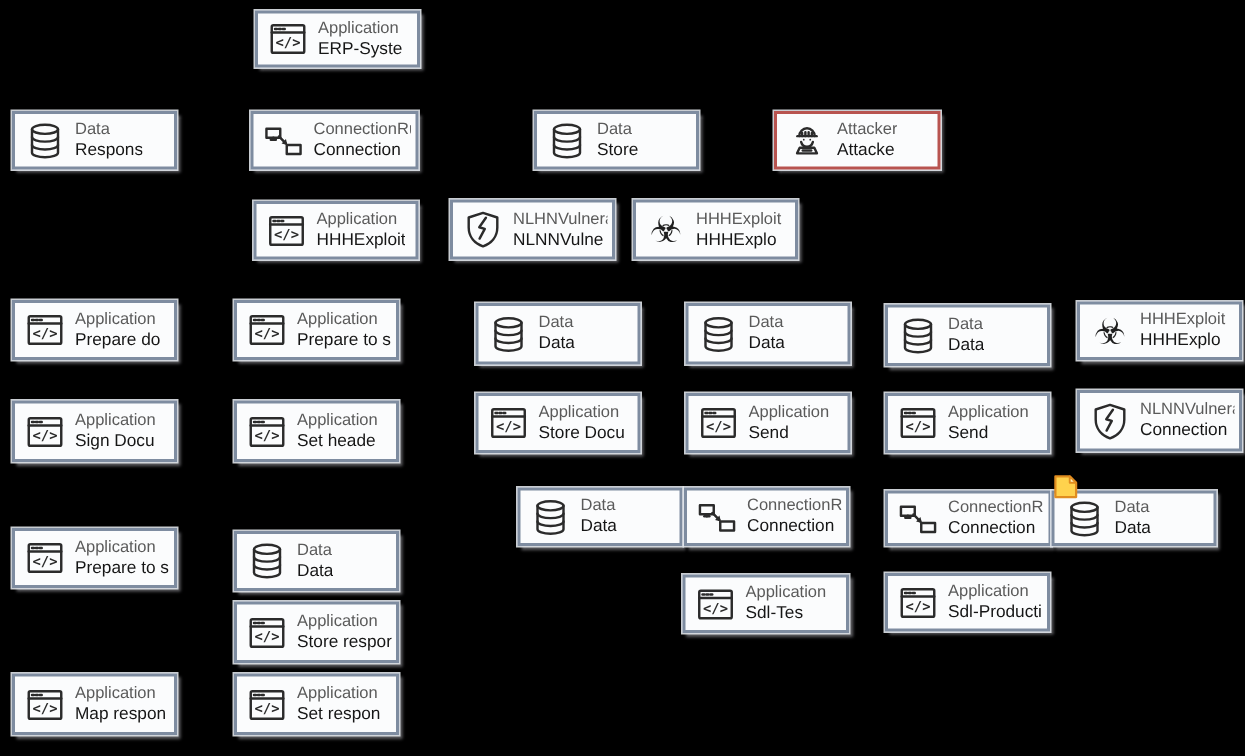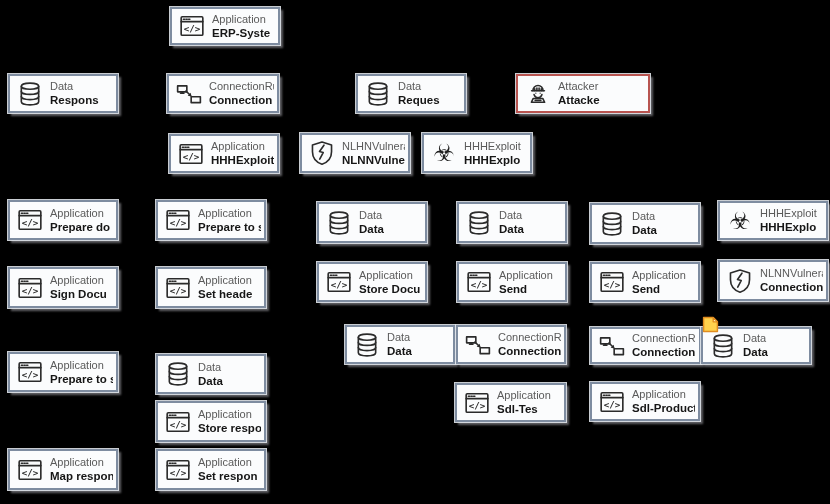--- a/index.html
+++ b/index.html
@@ -27,21 +27,21 @@
   }
   .node.attacker{border-color:var(--attacker-border);}
   .icon{
     width:26px;height:26px;flex:none;display:flex;align-items:center;justify-content:center;
     color:#2b2b2b;
   }
   .icon svg{width:100%;height:100%;stroke:#2b2b2b;fill:none;stroke-width:1.5;stroke-linecap:round;stroke-linejoin:round;}
   .icon .glyph{font-family:"DejaVu Sans",sans-serif;font-size:24px;line-height:1;color:#1f1f1f;}
   .texts{display:flex;flex-direction:column;justify-content:center;overflow:hidden;min-width:0;}
   .type{font-size:11px;line-height:14px;color:var(--type-color);white-space:nowrap;overflow:hidden;}
-  .nm{font-size:11.5px;line-height:15px;font-weight:bold;color:var(--name-color);white-space:nowrap;overflow:hidden;}
+  .nm{font-size:11.5px;line-height:15px;font-weight:normal;color:var(--name-color);white-space:nowrap;overflow:hidden;}
   .note-badge{position:absolute;left:-1px;top:-13px;width:17px;height:17px;}
   .note-badge svg{width:100%;height:100%;}
 </style>
 </head>
 <body>
 
 <div class="stage">
     <div class="node" style="left: 170px; top: 7px; width: 110px; height: 38px;">
     <span class="icon">
         <svg viewBox="0 0 24 24">
@@ -92,24 +92,24 @@
     <span class="icon">
         <svg viewBox="0 0 24 24">
           <ellipse cx="12" cy="4.8" rx="8" ry="2.8"></ellipse>
           <path d="M4 4.8 v14.4 c0 1.55 3.58 2.8 8 2.8 s8 -1.25 8 -2.8 V4.8"></path>
           <path d="M4 9.6 c0 1.55 3.58 2.8 8 2.8 s8 -1.25 8 -2.8"></path>
           <path d="M4 14.4 c0 1.55 3.58 2.8 8 2.8 s8 -1.25 8 -2.8"></path>
         </svg>
       </span>
     <span class="texts">
       <span class="type">Data</span>
-      <span class="nm">Reques</span>
-    </span>
-  </div>
-    <div class="node attacker" style="left: 516px; top: 74px; width: 134px; height: 39px;">
+      <span class="nm">Store</span>
+    </span>
+  </div>
+    <div class="node attacker" style="left: 516px; top: 74px; width: 111px; height: 39px;">
     <span class="icon">
         <svg viewBox="0 0 24 24">
           <path d="M7.3 8.9 a4.7 4.7 0 0 1 9.4 0"></path>
           <line x1="6.1" y1="9" x2="17.9" y2="9"></line>
           <path d="M9 8.9 v-1.8 m2 1.8 v-2.3 m2 2.3 v-2.3 m2 2.3 v-1.8"></path>
           <path d="M8.4 12.6 a3.7 3.7 0 0 0 7.2 0"></path>
           <circle cx="10" cy="11.2" r="0.55" fill="#2b2b2b" stroke="none"></circle>
           <circle cx="14" cy="11.2" r="0.55" fill="#2b2b2b" stroke="none"></circle>
           <path d="M5.9 19.6 l1.6 -3.4 h9 l1.6 3.4 z"></path>
           <line x1="9.4" y1="17.9" x2="14.6" y2="17.9"></line>

